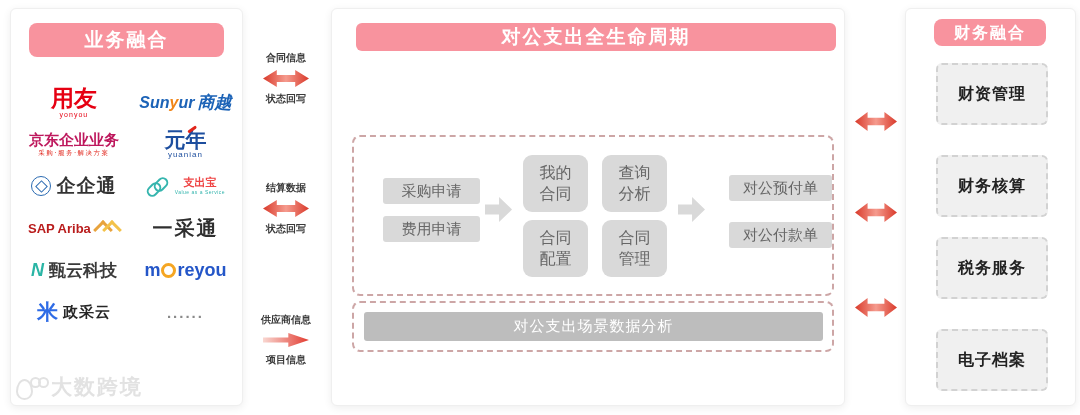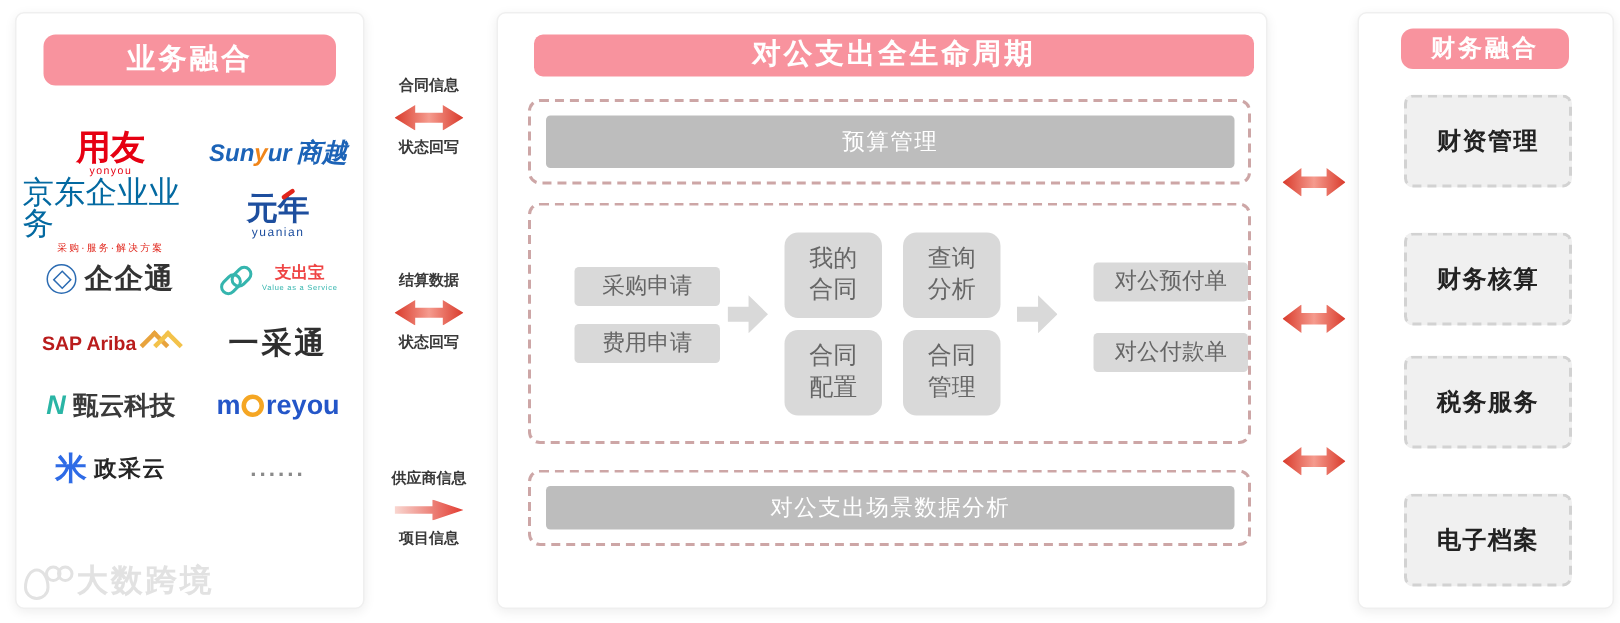--- a/index.html
+++ b/index.html
@@ -16,21 +16,21 @@
   .logo-grid{position:absolute;left:4px;right:4px;top:72px;display:grid;
              grid-template-columns:1.12fr 1fr;grid-auto-rows:42px;
              align-items:center;justify-items:center;}
   .logo{display:flex;flex-direction:column;align-items:center;line-height:1;}
   .logo-row{display:flex;align-items:center;gap:5px;}
   .yonyou-text{color:#E60012;font-size:23px;font-weight:900;}
   .yonyou-sub{color:#E60012;font-size:7px;margin-top:1px;letter-spacing:1px;}
   .sunyur{font-style:italic;font-weight:800;font-size:16px;color:#1C63B7;}
   .sunyur .org{color:#F08519;}
   .sunyur .suffix{font-size:17px;margin-left:3px;}
-  .jd-text{color:#0369a1;font-size:21px;font-weight:400;}
+  .jd-text{color:#be185d;font-size:15px;font-weight:700;}
   .jd-sub{color:#E1251B;font-size:6.5px;margin-top:3px;letter-spacing:1.5px;}
   .yn-text{color:#1D4E9E;font-size:21px;font-weight:900;position:relative;}
   .yn-accent{position:absolute;top:-1px;right:9px;width:10px;height:2.5px;background:#E1251B;
              transform:rotate(-35deg);border-radius:2px;}
   .yn-sub{color:#1D4E9E;font-size:8px;margin-top:1px;letter-spacing:1px;}
   .qqt-icon{width:18px;height:18px;border:1.6px solid #2B6BB2;border-radius:50%;
             display:inline-flex;align-items:center;justify-content:center;}
   .qqt-icon i{width:7px;height:7px;border:1.6px solid #2B6BB2;transform:rotate(45deg);display:block;}
   .qqt-text{color:#333;font-size:19px;font-weight:600;letter-spacing:1px;}
   .zcb-icon{position:relative;width:24px;height:18px;}
@@ -70,21 +70,21 @@
       clip-path:polygon(0 50%,30% 0,30% 30%,70% 30%,70% 0,100% 50%,70% 100%,70% 70%,30% 70%,30% 100%);}
   .arrow-single{width:46px;height:14px;margin:5px auto;
       background:linear-gradient(90deg,#F9D7D1 0%,#E23B30 100%);
       clip-path:polygon(0 32%,55% 32%,55% 0,100% 50%,55% 100%,55% 68%,0 68%);}
   
   .mid-panel{left:331px;top:8px;width:512px;height:396px;}
   .mid-header{left:24px;right:8px;top:14px;height:28px;line-height:28px;font-size:19px;border-radius:6px;}
   .dashed-box{position:absolute;left:20px;right:10px;border:2px dashed #CDA6A6;border-radius:8px;}
   .box1{top:57px;height:53px;}
   .box2{top:126px;height:157px;}
-  .box3{top:304px;height:47px;}
+  .box3{top:292px;height:47px;}
   .gray-bar{position:absolute;left:10px;right:9px;top:9px;bottom:9px;background:#BDBDBD;
             border-radius:3px;color:#fff;font-size:15px;letter-spacing:1px;
             display:flex;align-items:center;justify-content:center;}
   .flow{display:flex;align-items:center;height:100%;padding-left:10px;}
   .col{display:flex;flex-direction:column;}
   .inputs{gap:12px;margin-top:-12px;}
   .outputs{gap:21px;margin-top:-8px;}
   .flow-box{background:#D9D9D9;color:#666;text-align:center;border-radius:3px;}
   .wide{width:97px;height:26px;line-height:26px;font-size:15px;margin-left:19px;}
   .out{width:103px;}
@@ -201,23 +201,20 @@
   </div>
   <div class="connector" style="top:312px;">
     <div>供应商信息</div>
     <div class="arrow-single"></div>
     <div>项目信息</div>
   </div>
 
   <section class="panel mid-panel">
     <div class="pink-header mid-header">对公支出全生命周期</div>
 
-    <div class="dashed-box box1">
-      <div class="gray-bar">预算管理</div>
-    </div>
 
     <div class="dashed-box box2">
       <div class="flow">
         <div class="col inputs">
           <div class="flow-box wide">采购申请</div>
           <div class="flow-box wide">费用申请</div>
         </div>
         <div class="gray-arrow"></div>
         <div class="grid-2x2">
           <div class="flow-box square">

